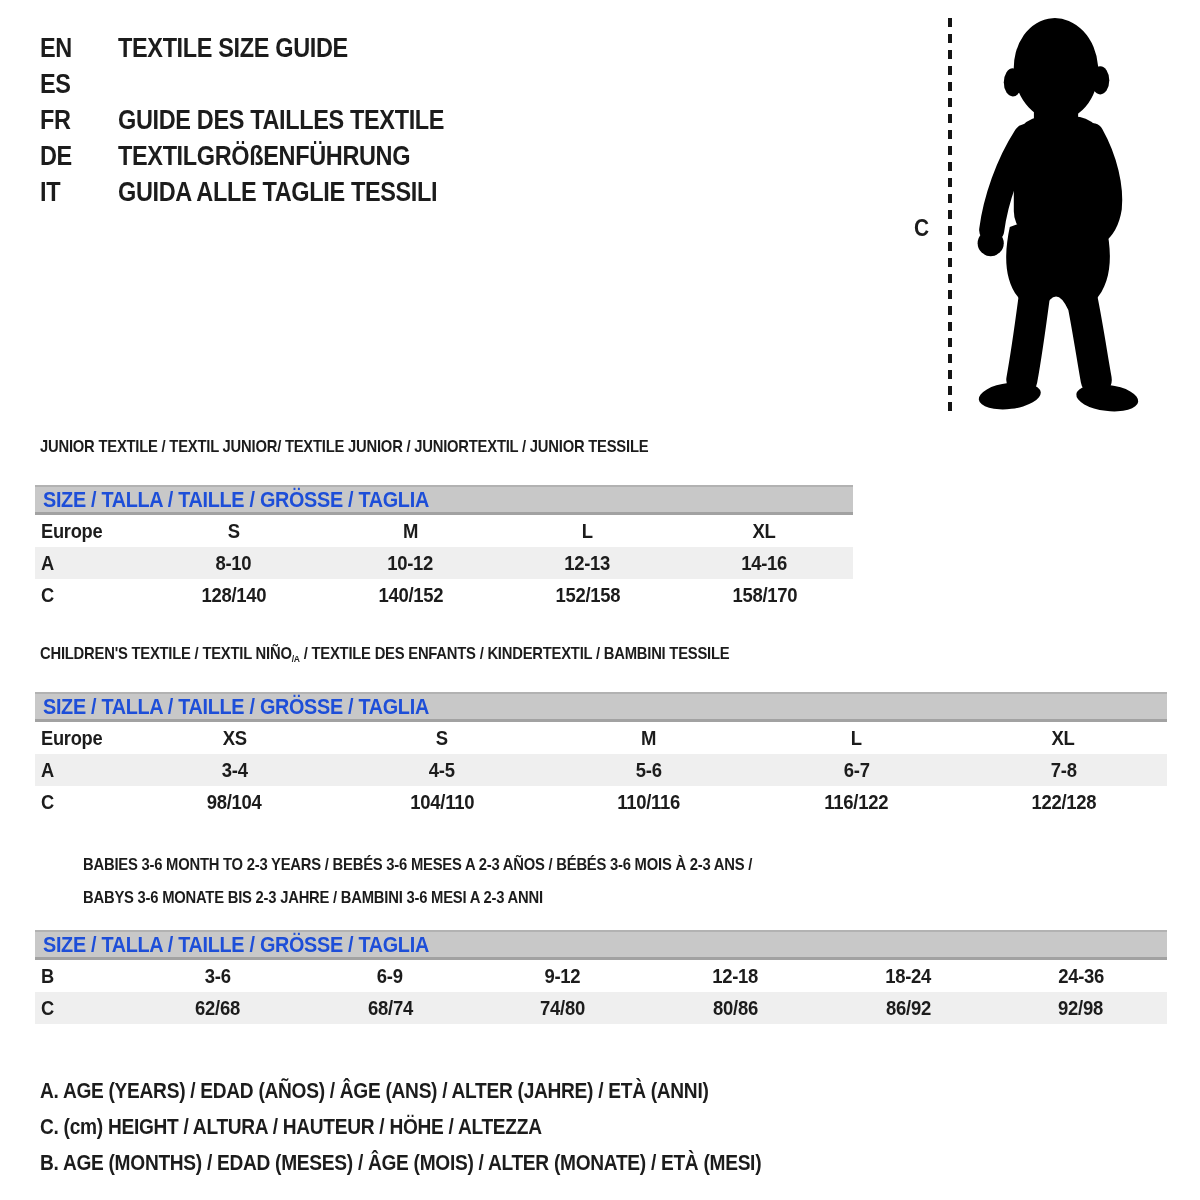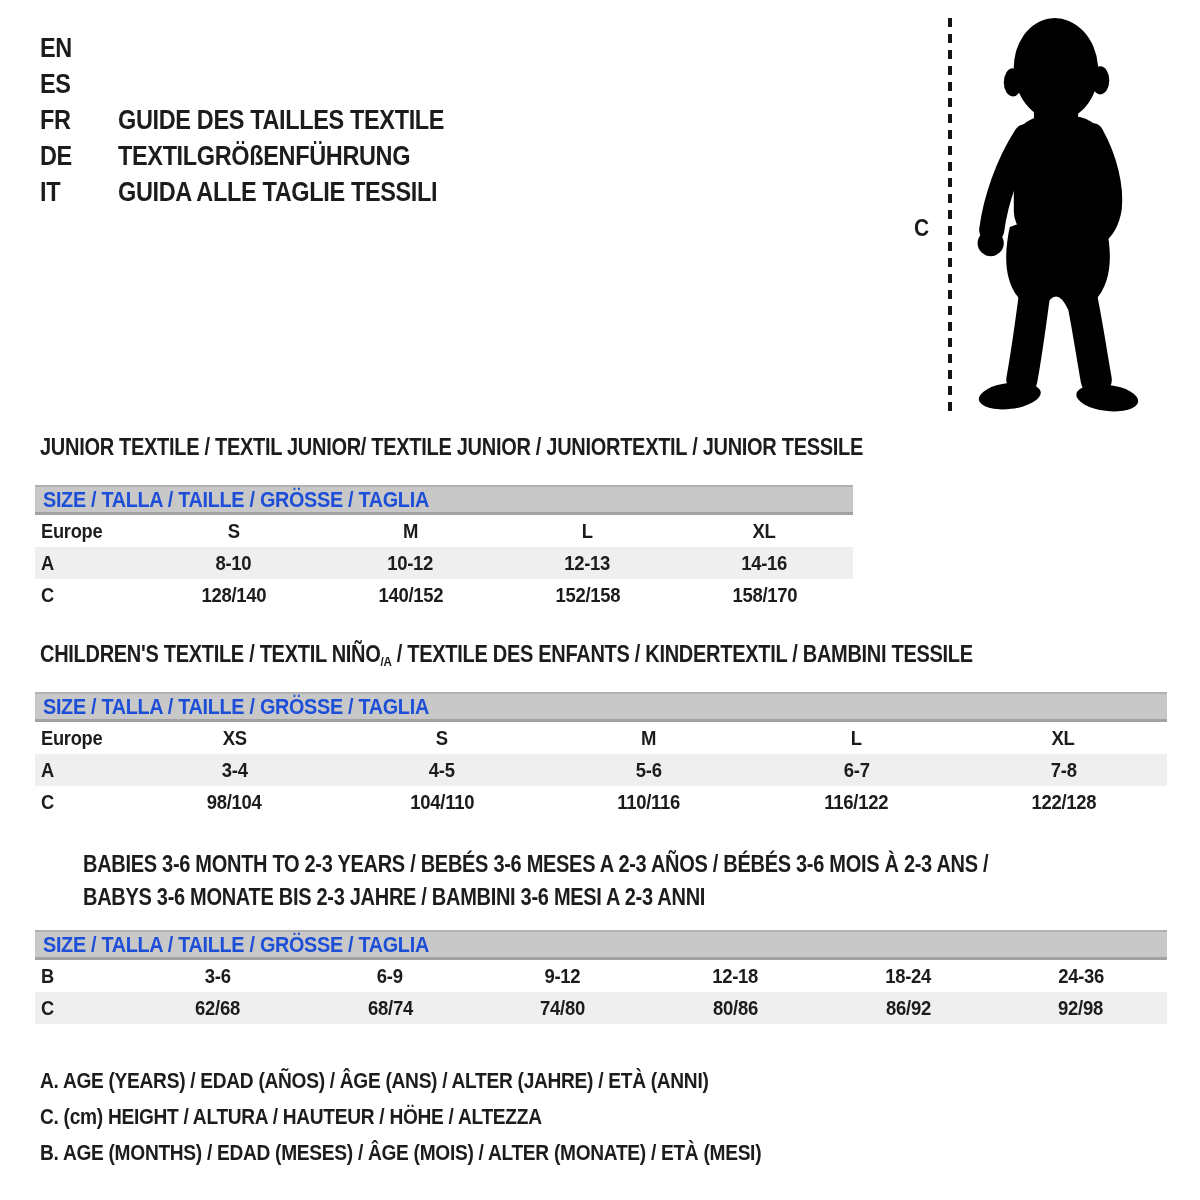--- a/index.html
+++ b/index.html
@@ -24,21 +24,21 @@
 
   
   .measure-line {
     position: absolute; left: 948px; top: 18px; width: 4px; height: 398px;
     background: repeating-linear-gradient(to bottom, #141414 0px, #141414 9px, rgba(0,0,0,0) 9px, rgba(0,0,0,0) 16px);
   }
   .measure-label { position: absolute; left: 914px; top: 214px; font-size: 24px; font-weight: 700; }
   .silhouette { position: absolute; left: 962px; top: 14px; width: 180px; height: 406px; }
 
   
-  .sec-title { position: absolute; left: 40px; font-size: 23px; font-weight: 700; line-height: 26px; }
+  .sec-title { position: absolute; left: 40px; font-size: 17px; font-weight: 700; line-height: 26px; }
   .sec-title .sub { font-size: 0.58em; vertical-align: -0.28em; }
 
   
   .size-table { position: absolute; left: 35px; }
   .size-band {
     box-sizing: border-box; height: 30px;
     background: #c8c8c8;
     border-top: 2px solid #b2b2b2;
     border-bottom: 3px solid #a2a2a2;
     display: flex; align-items: center; padding-left: 8px;
@@ -51,30 +51,31 @@
   .junior-table .t-label { width: 110px; }
   .wide-table  .t-label { width: 96px; }
   .t-cell { flex: 1 1 0; text-align: center; font-size: 21px; font-weight: 700; }
 
   .junior-table { top: 485px; width: 818px; }
   .children-table { top: 692px; width: 1132px; }
   .babies-table { top: 930px; width: 1132px; }
 
   
   .legend { position: absolute; left: 40px; top: 1068px; }
-  .legend-line { height: 36px; display: flex; align-items: flex-start; font-size: 22px; font-weight: 700; }
+  .legend-line { height: 36px; display: flex; align-items: flex-end; font-size: 22px; font-weight: 700; }
 </style>
 </head>
 <body>
 
 <div class="canvas">
 
   <div class="lang-list">
     <div class="lang-row">
       <span class="lang-code"><span class="cx">EN</span></span>
+      <span class="lang-label"><span class="cx">TEXTILE SIZE GUIDE</span></span>
     </div>
     <div class="lang-row">
       <span class="lang-code"><span class="cx">ES</span></span>
     </div>
     <div class="lang-row">
       <span class="lang-code"><span class="cx">FR</span></span>
       <span class="lang-label"><span class="cx">GUIDE DES TAILLES TEXTILE</span></span>
     </div>
     <div class="lang-row">
       <span class="lang-code"><span class="cx">DE</span></span>

